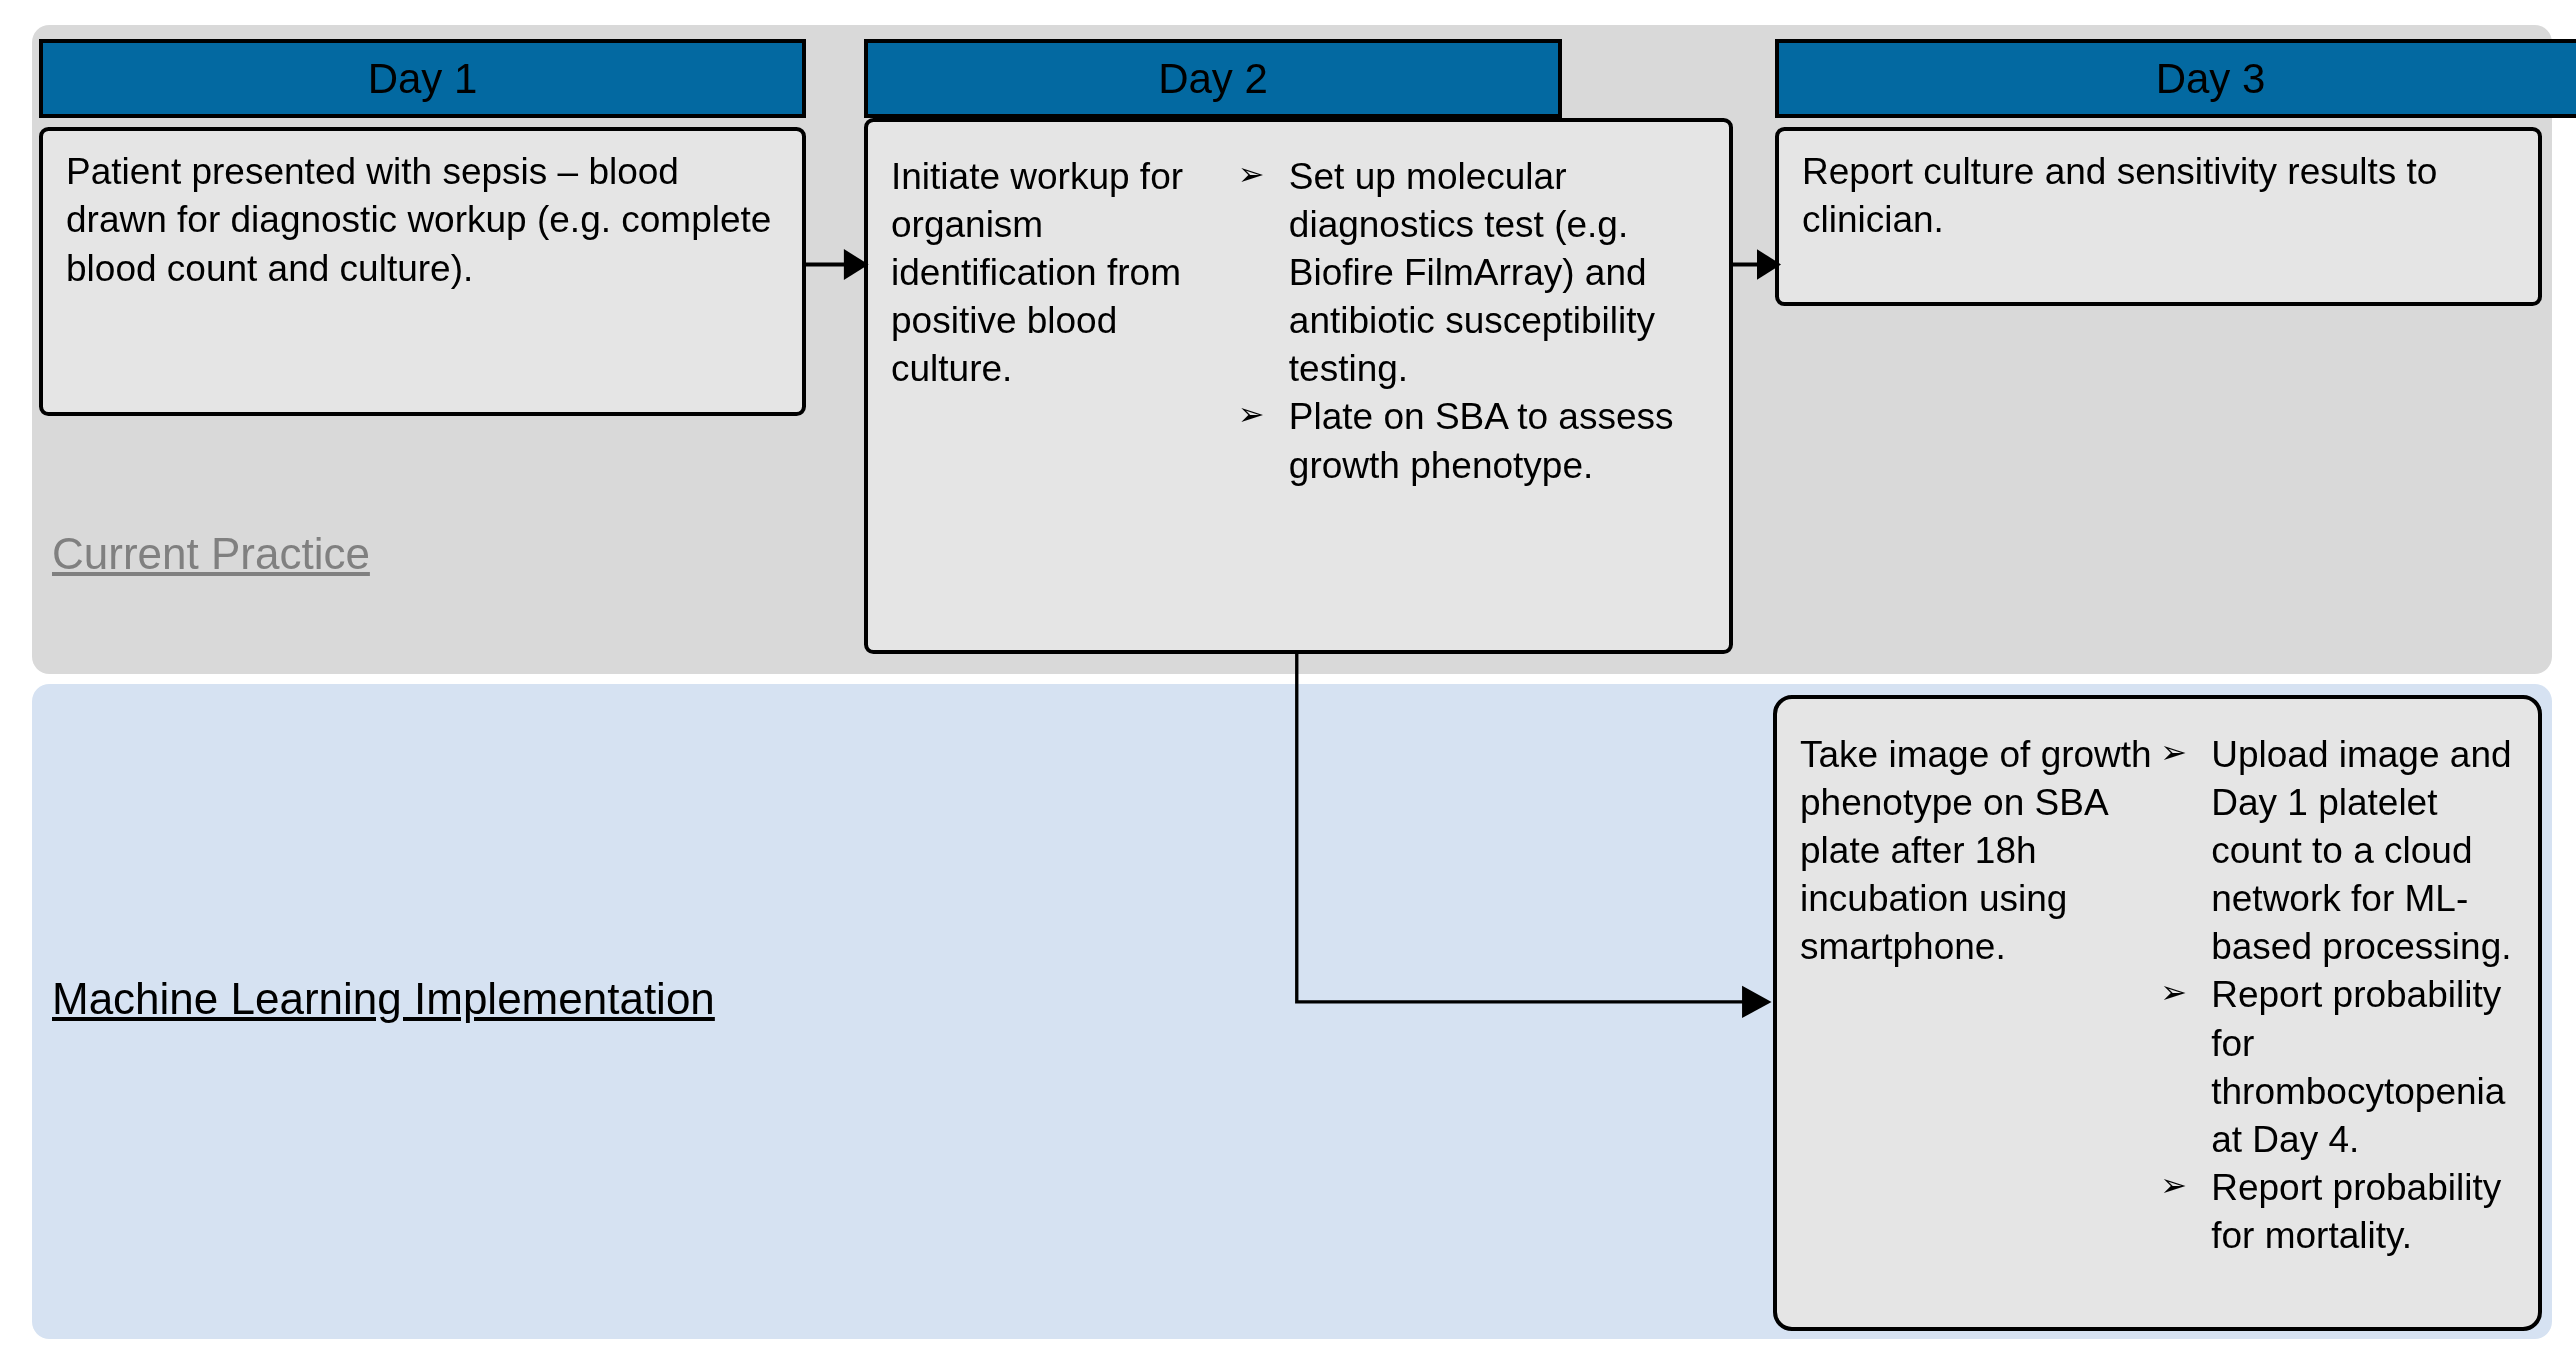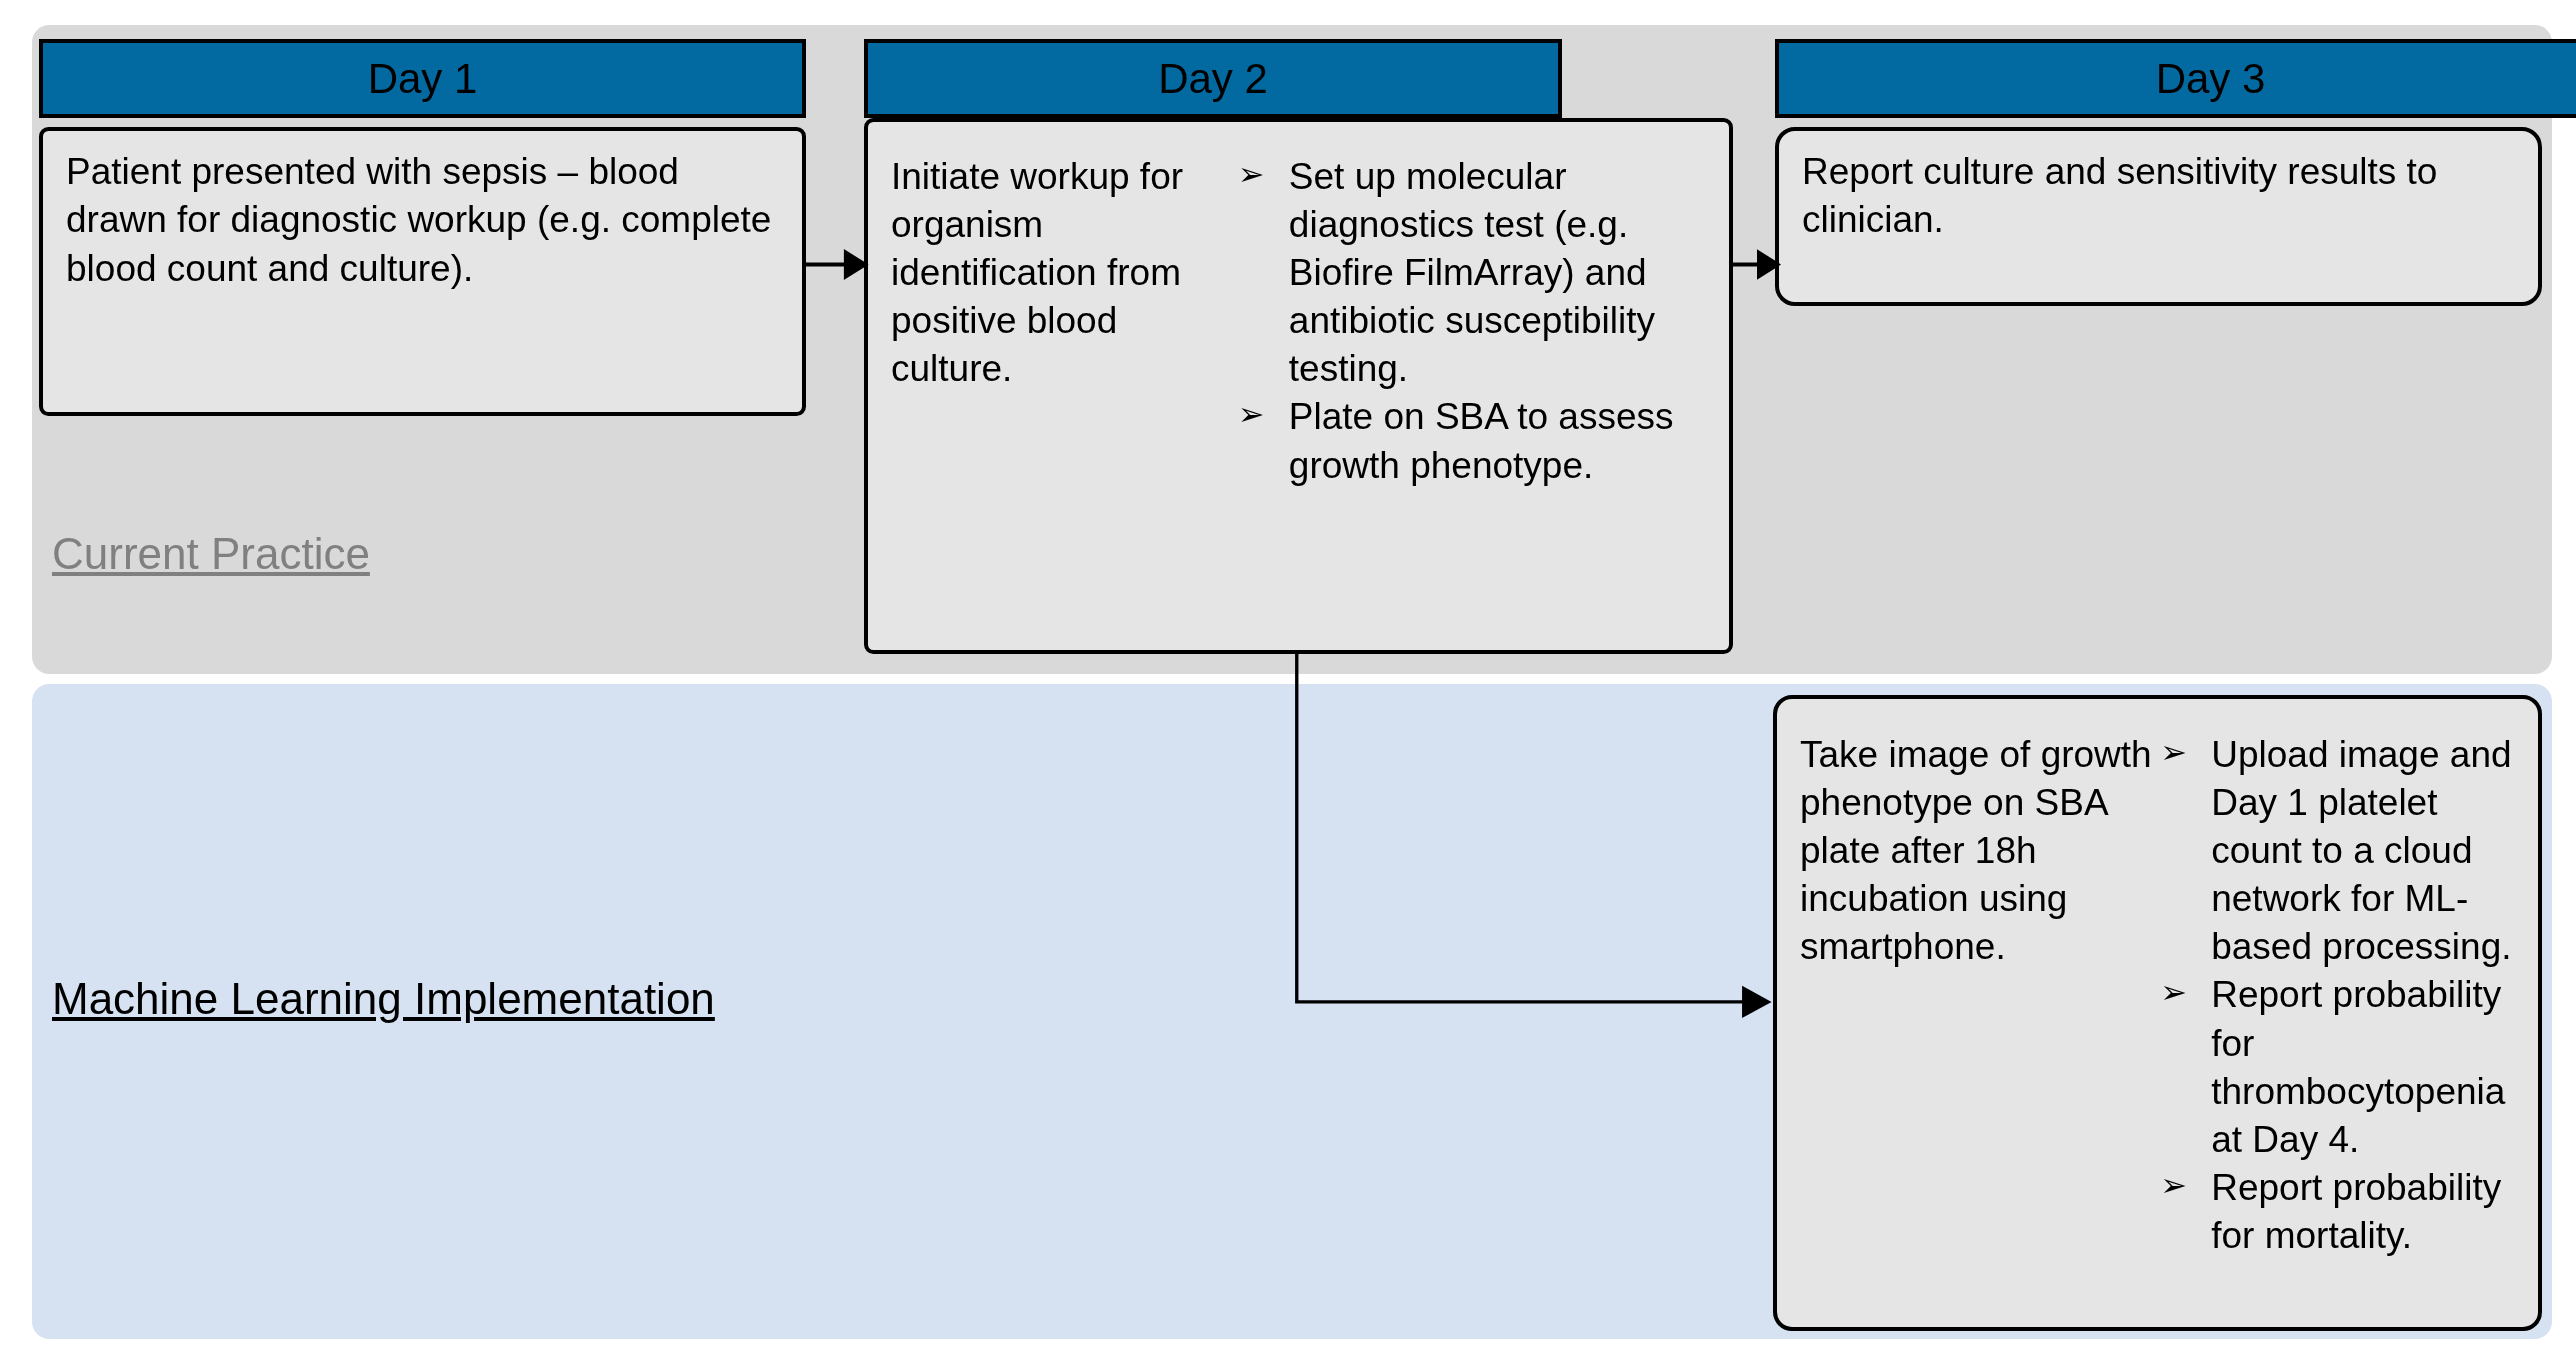--- a/index.html
+++ b/index.html
@@ -94,21 +94,21 @@
   }
   #day1-box {
     left: 39px;  top: 127px; width: 767px; height: 289px;
   }
   #day2-box {
     left: 864px; top: 118px; width: 869px; height: 536px;
     justify-content: flex-start;
     padding-top: 31px;
   }
   #day3-box {
-    left: 1775px; top: 127px; width: 767px; height: 179px; border-radius: 20px;
+    left: 1775px; top: 127px; width: 767px; height: 179px;
   }
   #ml-box {
     left: 1773px; top: 695px; width: 769px; height: 636px;
     justify-content: flex-start;
     padding-top: 32px;
     border-radius: 19px;
   }
 
   .para {
     margin: 0;

